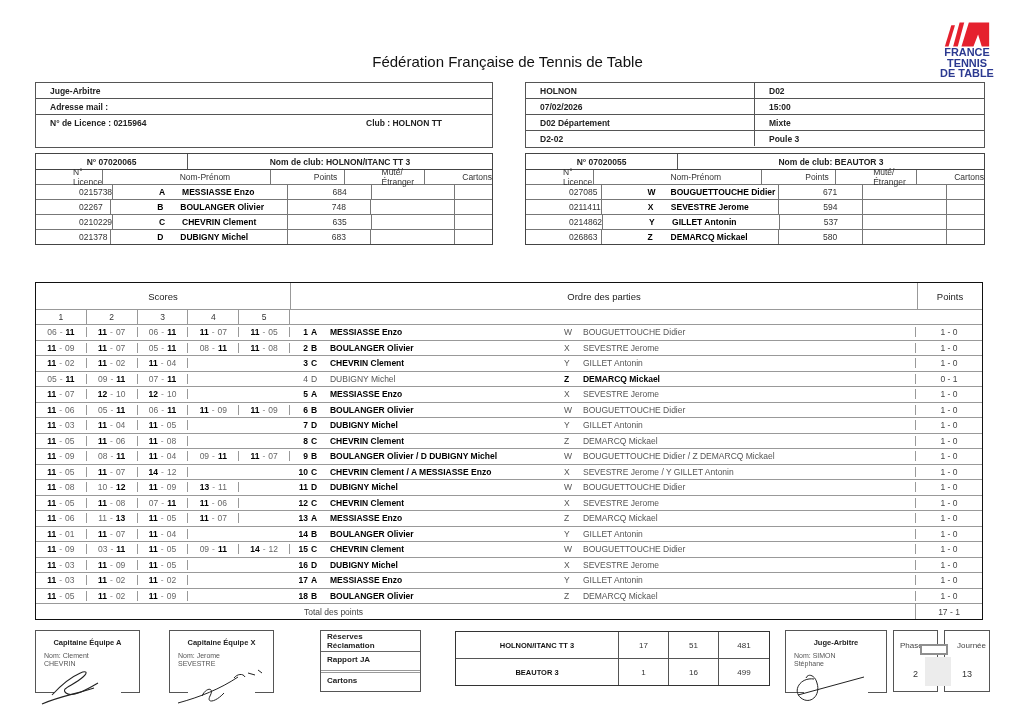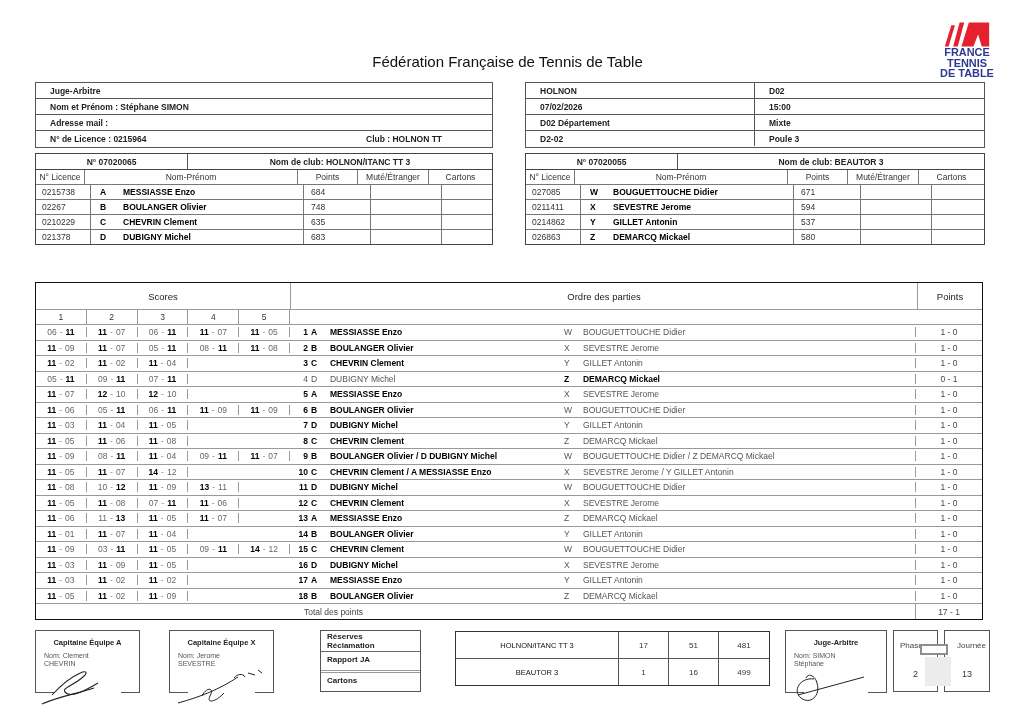--- a/index.html
+++ b/index.html
@@ -24,21 +24,21 @@
   .irow .icell-r{flex:1;height:100%;display:flex;align-items:center;text-align:center;}
   .club-span{position:absolute;left:330px;}
 
   
   .ttable{position:absolute;top:153px;border:1px solid #444;background:#fff;}
   .t-clubrow{height:15px;display:flex;border-bottom:1px solid #444;font-size:8.5px;font-weight:bold;}
   .t-clubrow .t-num{width:151px;border-right:1px solid #555;display:flex;align-items:center;justify-content:center;}
   .t-clubrow .t-club{flex:1;display:flex;align-items:center;justify-content:center;}
   .t-hrow,.t-row{height:14px;display:flex;border-bottom:1px solid #777;font-size:8.5px;}
   .t-row:last-child{border-bottom:none;}
-  .tc{height:100%;border-right:1px solid #777;display:flex;align-items:center;}
+  .tc{height:100%;border-right:1px solid #777;display:flex;align-items:center;margin-left:37px;}
   .tc:last-child{border-right:none;}
   .tc.c-lic{width:48px;}
   .tc.c-name{width:212px;}
   .tc.c-pts{width:59px;}
   .tc.c-mut{width:70px;}
   .tc.c-car{flex:1;}
   .t-hrow .tc{justify-content:center;color:#333;}
   .t-row .c-lic{padding-left:6px;color:#333;}
   .t-row .c-pts{padding-left:7px;color:#333;}
   .p-letter{display:inline-block;width:14px;margin-left:9px;font-weight:bold;color:#000;}
@@ -81,21 +81,21 @@
 
   .adminbox{position:absolute;left:320px;top:630px;width:101px;height:62px;border:1px solid #555;background:#fff;box-sizing:border-box;}
   .ad-row{padding:2px 0 1px 6px;font-size:8px;font-weight:bold;color:#222;line-height:8.5px;}
   .ad-row.r2{border-top:1px solid #666;padding-top:4px;height:13px;}
   .ad-row.r3{border-top:3px double #999;padding-top:4px;height:13px;}
 
   .totals{position:absolute;left:455px;top:631px;width:313px;border:1px solid #333;background:#fff;}
   .to-row{height:26px;display:flex;border-bottom:1px solid #555;font-size:8px;}
   .to-row:last-child{border-bottom:none;}
   .to-cell{border-right:1px solid #555;display:flex;align-items:center;justify-content:center;box-sizing:border-box;}
-  .to-team{width:163px;font-weight:normal;font-size:7.5px;color:#111;}
+  .to-team{width:163px;font-weight:bold;font-size:7.5px;color:#111;}
   .to-n{width:50px;color:#333;}
   .to-cell:last-child{border-right:none;}
 
   .pjbox{position:absolute;top:630px;height:62px;border:1px solid #555;background:#fff;box-sizing:border-box;}
   .pj-label{position:absolute;top:10px;font-size:8px;color:#444;}
   .pj-value{position:absolute;top:38px;left:0;right:0;text-align:center;font-size:9px;color:#333;}
   .gray-outline-rect{position:absolute;left:920px;top:644px;width:28px;height:11px;border:2px solid #8f8f8f;background:#fff;z-index:3;box-sizing:border-box;}
   .gray-fill-rect{position:absolute;left:925px;top:657px;width:26px;height:29px;background:#ececec;z-index:2;}
 </style>
 </head>
@@ -116,23 +116,20 @@
       <div>TENNIS</div>
       <div>DE TABLE</div>
     </div>
   </div>
 
   <div class="ibox" style="left:35px;top:82px;width:456px;height:64px;">
     <div class="irow">
         <span class="ipad">Juge-Arbitre</span>
       </div>
     <div class="irow">
-        <span class="ipad">Nom et Prénom : Stéphane SIMON</span>
-      </div>
-    <div class="irow">
         <span class="ipad">Adresse mail :</span>
       </div>
     <div class="irow" style="position:relative;">
       <span class="ipad">N° de Licence : 0215964</span>
       <span class="club-span">Club : HOLNON TT</span>
     </div>
   </div>
 
   <div class="ibox" style="left:525px;top:82px;width:458px;height:64px;">
     <div class="irow">

